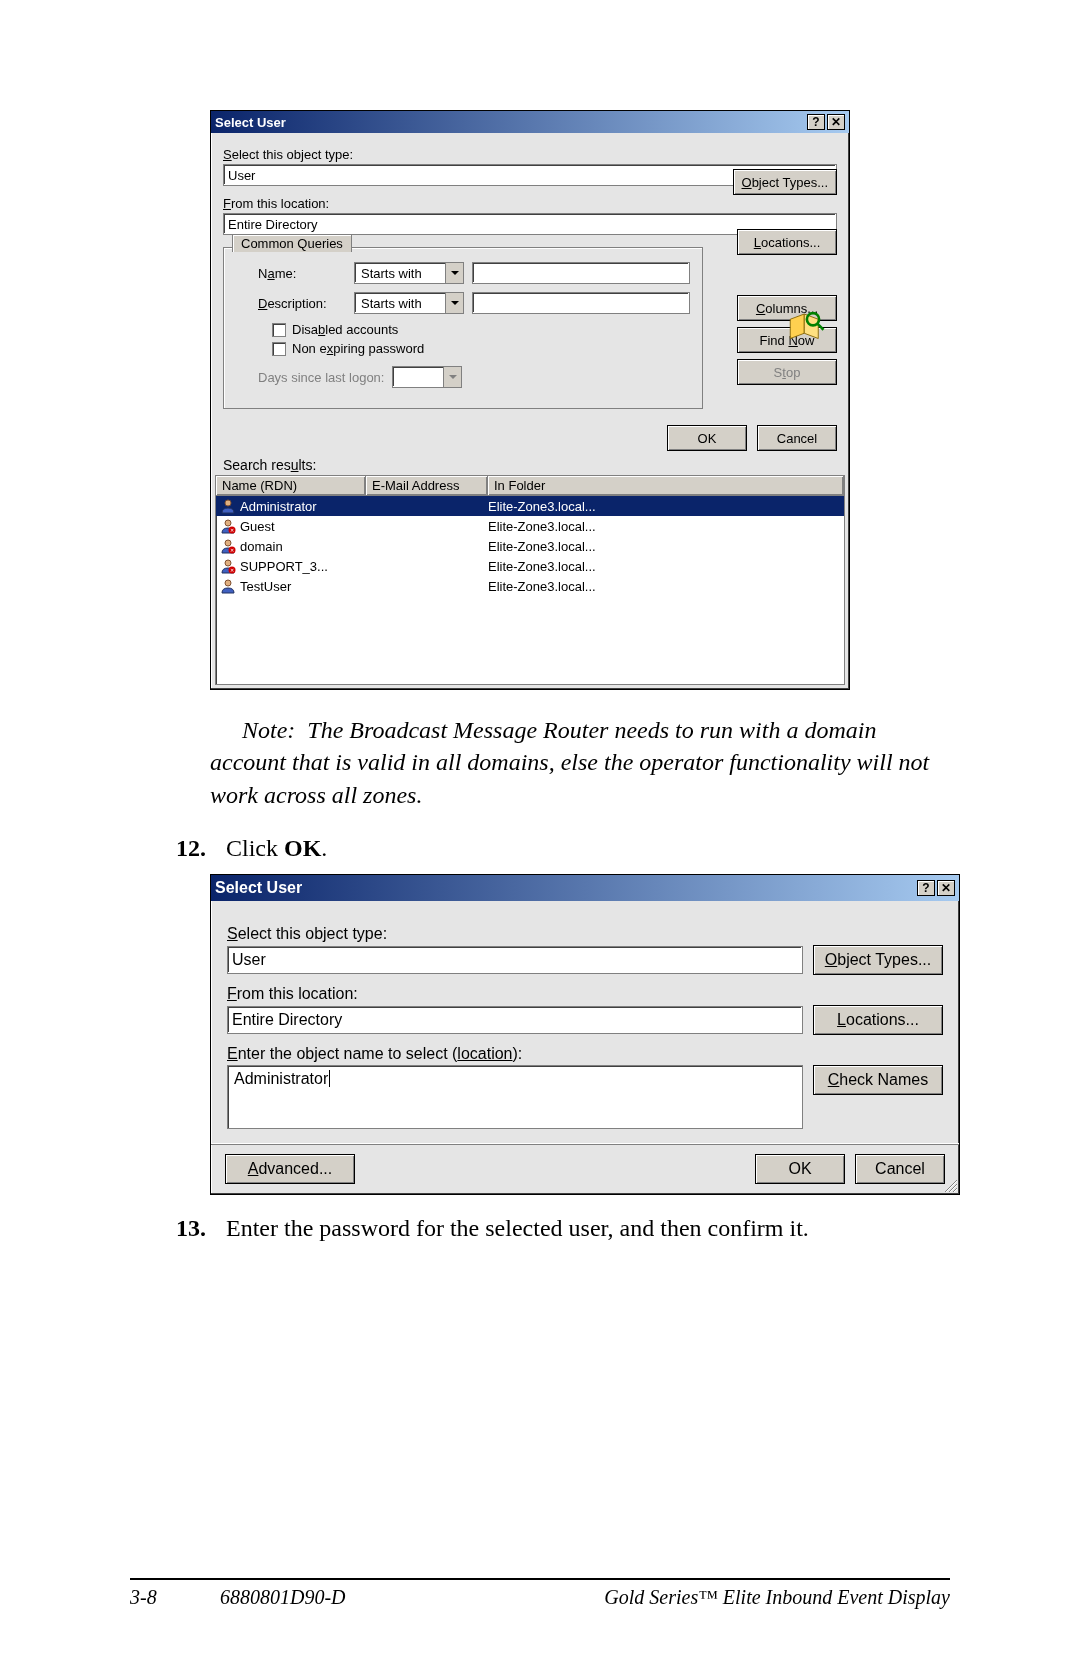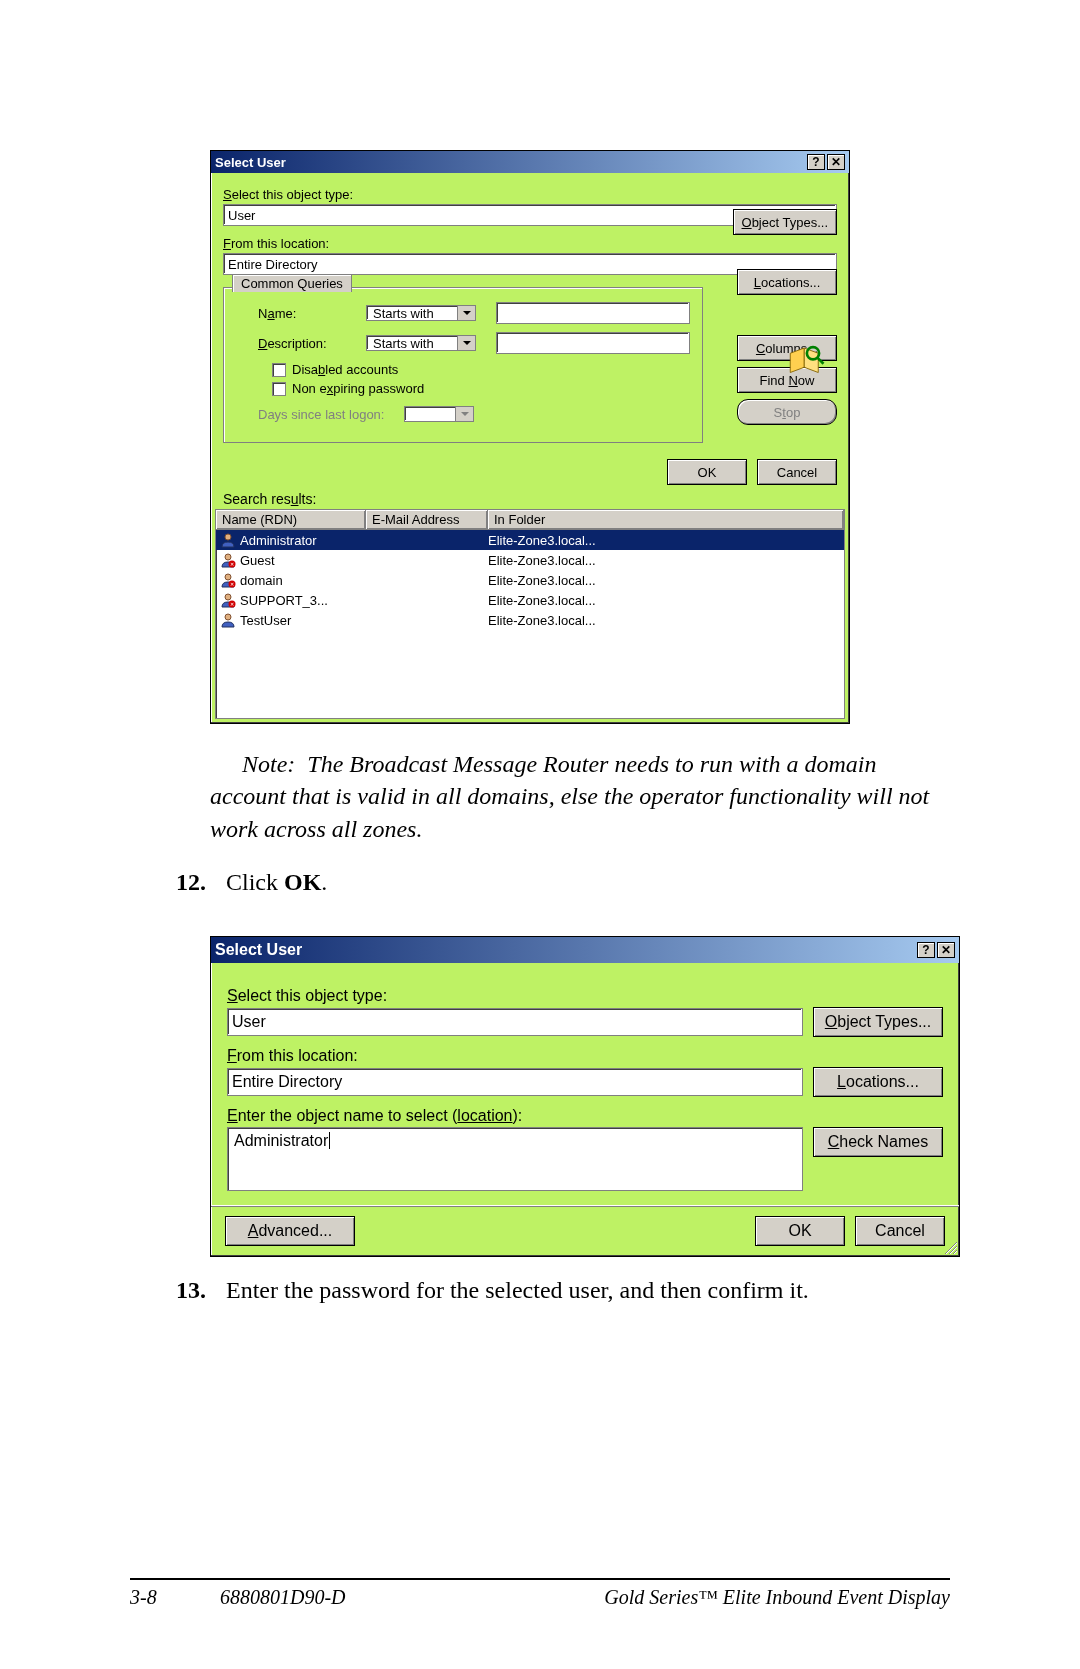--- a/index.html
+++ b/index.html
@@ -11,25 +11,24 @@
     height: 1669px;
     position: relative;
     padding: 110px 130px 60px 130px;
   }
   .page-content { width: 100%; }
 
   
   .win-dialog {
     font-family: Tahoma, Arial, sans-serif;
     font-size: 13px;
-    background: #bef264;
+    background: #e5e5e5;
     border: 1px solid #000;
     box-shadow: inset -1px -1px 0 #404040, inset 1px 1px 0 #fff;
     position: relative;
-    margin-top: 40px;
   }
   .title-bar {
     height: 22px;
     background: linear-gradient(to right, #0a246a, #a6caf0);
     color: #fff;
     font-weight: bold;
     font-size: 13px;
     display: flex;
     align-items: center;
     padding: 0 4px;
@@ -63,21 +62,21 @@
     background: #d4d0c8;
     border: 1px solid #000;
     box-shadow: inset 1px 1px 0 #fff, inset -1px -1px 0 #808080;
     height: 26px;
     min-width: 100px;
     font-family: inherit;
     font-size: 13px;
     padding: 0 8px;
     text-align: center;
   }
-  .btn-disabled { color: #808080; border-radius: 11px; }
+  .btn-disabled { color: #808080; }
   .u { text-decoration: underline; }
 
   
   .dlg1 { width: 640px; margin-left: 80px; }
   .group-box {
     border: 1px solid #808080;
     box-shadow: inset 1px 1px 0 #fff;
     position: relative;
     padding: 14px 12px 12px 12px;
     margin-top: 12px;
@@ -86,33 +85,33 @@
     position: absolute;
     top: -14px; left: 8px;
     background: #d4d0c8;
     border: 1px solid #808080;
     border-bottom: none;
     box-shadow: inset 1px 1px 0 #fff;
     padding: 1px 8px;
     font-size: 13px;
   }
   .combo {
-    display:flex; 
+    display:flex; align-items:center;
     background:#fff; border:1px solid #808080;
     box-shadow: inset -1px -1px 0 #fff, inset 1px 1px 0 #404040;
-    height:16px; font-size:13px;
+    height:22px; font-size:13px;
   }
   .combo span{ padding:0 6px; flex:1; }
   .combo .arrow{
     width:18px; height:100%; background:#d4d0c8;
     border-left:1px solid #808080;
     display:flex;align-items:center;justify-content:center;
   }
   .arrow svg{width:8px;height:8px;}
-  .qrow{display:flex;align-items:center;gap:20px;margin-bottom:8px;}
+  .qrow{display:flex;align-items:center;gap:8px;margin-bottom:8px;}
   .qlabel{width:88px;}
   .qcombo{width:110px;}
   .qinput{flex:1;}
   .chk{display:flex;align-items:center;gap:6px;margin:4px 0 4px 14px;}
   .chk-box{width:14px;height:14px;background:#fff;border:1px solid #808080;box-shadow:inset 1px 1px 0 #404040;}
   .disabled-text{color:#808080;}
   .right-col{position:absolute;right:12px;display:flex;flex-direction:column;gap:6px;}
   .dlg1 .right-col.rc1{top:36px;}
   .dlg1 .right-col.rc2{top:162px;}
   .stack{display:flex;flex-direction:column;gap:6px;}

